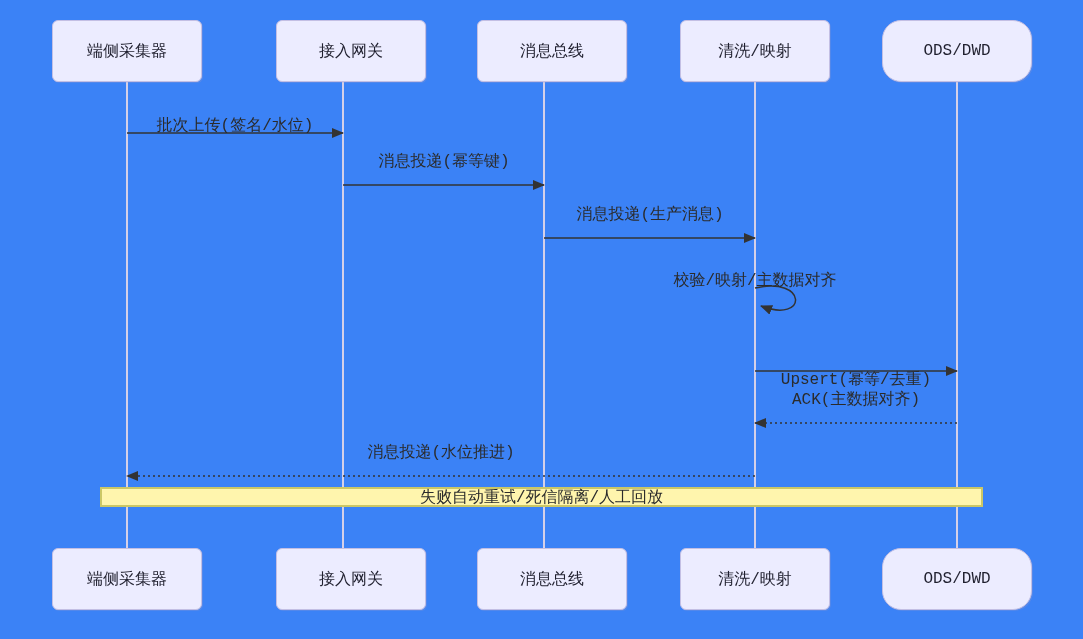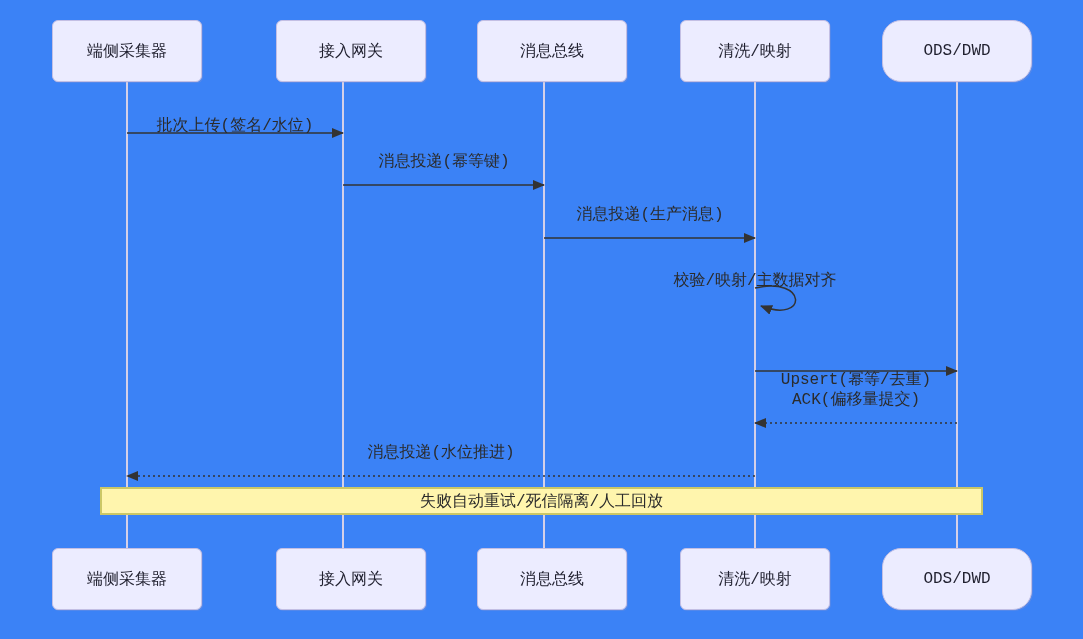--- a/index.html
+++ b/index.html
@@ -44,21 +44,21 @@
     line-height: 18px;
     white-space: nowrap;
     color: #2b2b2b;
   }
 
   .note-box {
     position: absolute;
     left: 100px;
     top: 487px;
     width: 883px;
-    height: 28px;
+    height: 20px;
     background: #fff5ad;
     border: 2px solid #cbc766;
     box-sizing: border-box;
     display: flex;
     align-items: center;
     justify-content: center;
     font-size: 16px;
     color: #2b2b2b;
   }
 </style>
@@ -93,21 +93,21 @@
   <div class="actor-box actor-top ax1">接入网关</div>
   <div class="actor-box actor-top ax2">消息总线</div>
   <div class="actor-box actor-top ax3">清洗/映射</div>
   <div class="actor-box actor-top ax4">ODS/DWD</div>
 
   <div class="msg-label" style="left:235px; top:101px;margin-top:16px;">批次上传(签名/水位)</div>
   <div class="msg-label" style="left:444px; top:153px;">消息投递(幂等键)</div>
   <div class="msg-label" style="left:650px; top:206px;">消息投递(生产消息)</div>
   <div class="msg-label" style="left:755px; top:272px;">校验/映射/主数据对齐</div>
   <div class="msg-label" style="left:856px; top:339px;margin-top:32px;">Upsert(幂等/去重)</div>
-  <div class="msg-label" style="left:856px; top:391px;">ACK(偏移量提交)</div>
+  <div class="msg-label" style="left:856px; top:391px;">ACK(主数据对齐)</div>
   <div class="msg-label" style="left:441px; top:444px;">消息投递(水位推进)</div>
 
   <div class="note-box">失败自动重试/死信隔离/人工回放</div>
 
   <div class="actor-box actor-bottom ax0">端侧采集器</div>
   <div class="actor-box actor-bottom ax1">接入网关</div>
   <div class="actor-box actor-bottom ax2">消息总线</div>
   <div class="actor-box actor-bottom ax3">清洗/映射</div>
   <div class="actor-box actor-bottom ax4">ODS/DWD</div>
 

